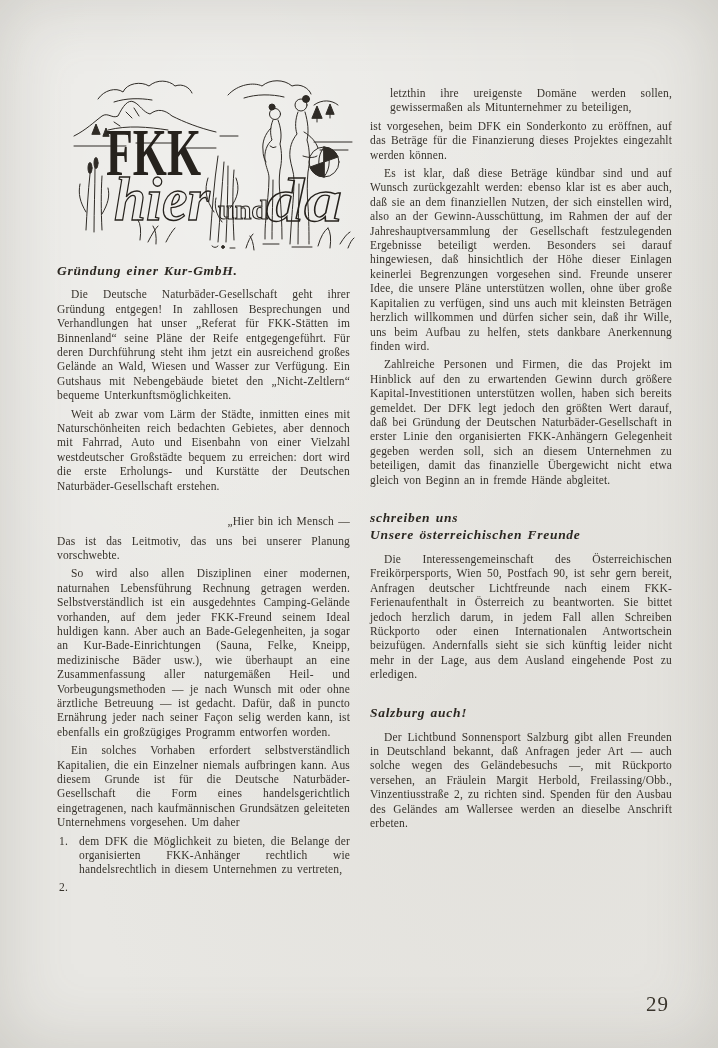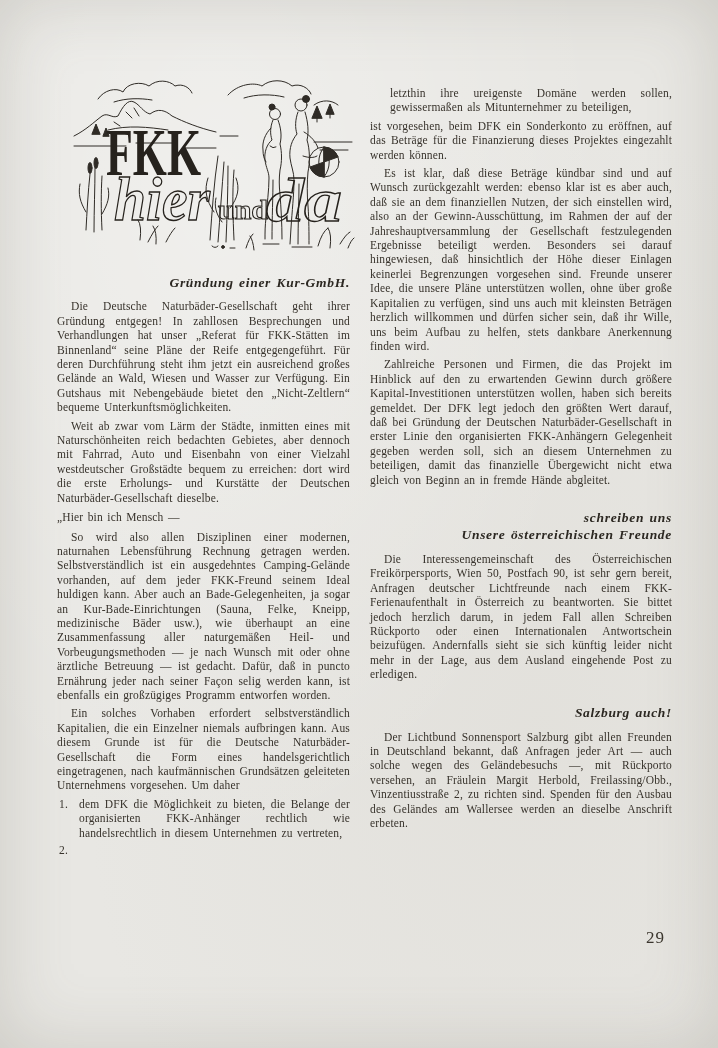--- a/index.html
+++ b/index.html
@@ -23,31 +23,31 @@
     font-size:11.5px; line-height:14.4px;
     letter-spacing:0.15px; word-spacing:1.4px;
     hyphens:auto;
   }
   .col-left  { left:57px;  top:264px; width:293px; }
   .col-right { left:370px; top:86px;  width:302px; }
   .col p { margin:0 0 4px 0; text-indent:14px; }
   .col p.noindent { text-indent:0; }
   .heading {
     font-size:13.5px; font-weight:bold; font-style:italic;
-    text-align:right; text-indent:0; letter-spacing:0.7px;
-    margin:12px 0 9px 0; color:#2c2822;
+    text-align:left; text-indent:0; letter-spacing:0.7px;
+    margin:0 0 9px 0; color:#2c2822;
   }
   .section-heading { margin-top:22px; margin-bottom:9px; line-height:17px; }
-  .quote { text-align:left; text-indent:0; margin:5px 0 5px 0; }
+  .quote { text-align:right; text-indent:0; margin:21px 0 5px 0; }
   .list-item { position:relative; padding-left:22px; margin-bottom:3px; text-align:justify; }
   .list-num { position:absolute; left:2px; top:0; }
   .carryover { padding-left:20px; text-indent:0; margin-bottom:4px; }
   .pagenum {
-    position:absolute; left:646px; top:928px;
-    font-size:17px; letter-spacing:1px; color:#3a352d;
+    position:absolute; left:646px; top:992px;
+    font-size:21px; letter-spacing:1px; color:#3a352d;
   }
   .logo svg text { font-family:"Liberation Serif", serif; }
 </style>
 </head>
 <body>
 
 <div class="page">
 
   <div class="logo">
     <svg viewBox="0 0 292 188" width="292" height="188" fill="none" stroke="#2f2b26" stroke-width="1" stroke-linecap="round">
@@ -141,24 +141,25 @@
         <text x="46" y="148" font-size="62" font-style="italic" font-weight="bold" fill="none" stroke="#26221d" stroke-width="1.3" textLength="96" lengthAdjust="spacingAndGlyphs">hier</text>
         <text x="150" y="147" font-size="28" font-weight="bold" fill="none" stroke="#26221d" stroke-width="1" textLength="50" lengthAdjust="spacingAndGlyphs">und</text>
         <text x="198" y="149" font-size="62" font-style="italic" font-weight="bold" fill="none" stroke="#26221d" stroke-width="1.3" textLength="76" lengthAdjust="spacingAndGlyphs">da</text>
       </g>
     </svg>
   </div>
 
   <div class="col col-left">
     <div class="heading">Gründung einer Kur-GmbH.</div>
     <p>Die Deutsche Naturbäder-Gesellschaft geht ihrer Gründung entgegen! In zahllosen Besprechungen und Verhandlungen hat unser „Referat für FKK-Stätten im Binnenland“ seine Pläne der Reife entgegengeführt. Für deren Durchführung steht ihm jetzt ein ausreichend großes Gelände an Wald, Wiesen und Wasser zur Verfügung. Ein Gutshaus mit Nebengebäude bietet den „Nicht-Zeltlern“ bequeme Unterkunftsmöglichkeiten.</p>
-    <p>Weit ab zwar vom Lärm der Städte, inmitten eines mit Naturschönheiten reich bedachten Gebietes, aber dennoch mit Fahrrad, Auto und Eisenbahn von einer Vielzahl westdeutscher Großstädte bequem zu erreichen: dort wird die erste Erholungs- und Kurstätte der Deutschen Naturbäder-Gesellschaft dieselbe.</p>
+    <p>Weit ab zwar vom Lärm der Städte, inmitten eines mit Naturschönheiten reich bedachten Gebietes, aber dennoch mit Fahrrad, Auto und Eisenbahn von einer Vielzahl westdeutscher Großstädte bequem zu erreichen: dort wird die erste Erholungs- und Kurstätte der Deutschen Naturbäder-Gesellschaft erstehen.</p>
     <div class="quote">
       <div>„Hier bin ich Mensch —</div>
     </div>
+    <p class="noindent">Das ist das Leitmotiv, das uns bei unserer Planung vorschwebte.</p>
     <p>So wird also allen Disziplinen einer modernen, naturnahen Lebensführung Rechnung getragen werden. Selbstverständlich ist ein ausgedehntes Camping-Gelände vorhanden, auf dem jeder FKK-Freund seinem Ideal huldigen kann. Aber auch an Bade-Gelegenheiten, ja sogar an Kur-Bade-Einrichtungen (Sauna, Felke, Kneipp, medizinische Bäder usw.), wie überhaupt an eine Zusammenfassung aller naturgemäßen Heil- und Vorbeugungsmethoden — je nach Wunsch mit oder ohne ärztliche Betreuung — ist gedacht. Dafür, daß in puncto Ernährung jeder nach seiner Façon selig werden kann, ist ebenfalls ein großzügiges Programm entworfen worden.</p>
     <p>Ein solches Vorhaben erfordert selbstverständlich Kapitalien, die ein Einzelner niemals aufbringen kann. Aus diesem Grunde ist für die Deutsche Naturbäder-Gesellschaft die Form eines handelsgerichtlich eingetragenen, nach kaufmännischen Grundsätzen geleiteten Unternehmens vorgesehen. Um daher</p>
     <div class="list-item">
       <span class="list-num">1.</span>
       <span>dem DFK die Möglichkeit zu bieten, die Belange der organisierten FKK-Anhänger rechtlich wie handelsrechtlich in diesem Unternehmen zu vertreten,</span>
     </div>
     <div class="list-item">
       <span class="list-num">2.</span>
     </div>
   </div>

